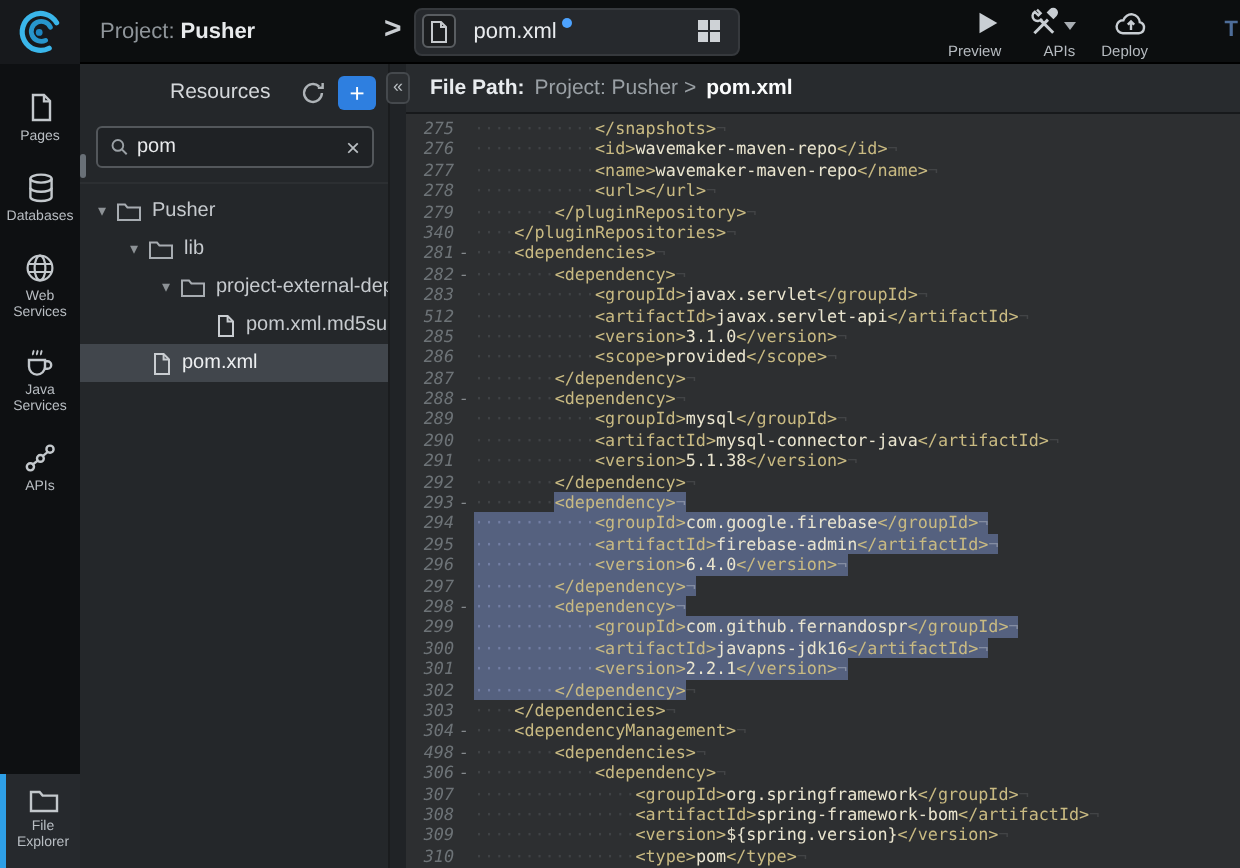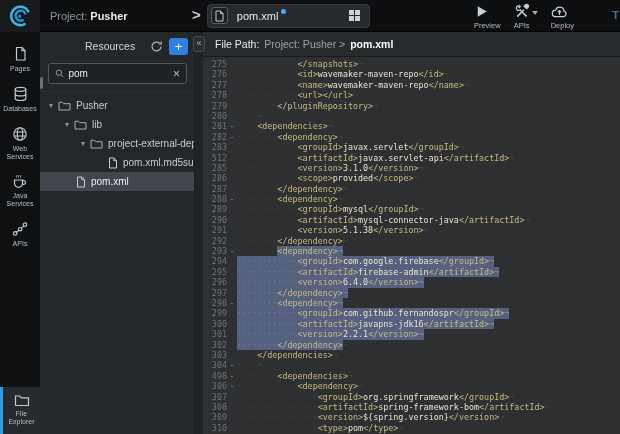--- a/index.html
+++ b/index.html
@@ -12,21 +12,21 @@
   .logo-tile { width:40px; height:32px; background:#17191c; display:flex; align-items:center; justify-content:center; }
   .project { margin-left:10px; width:142px; font-size:11px; color:#8f959a; white-space:nowrap; }
   .project .pname { color:#e8eaec; font-weight:bold; margin-left:3px; }
   .crumb-chev { color:#c9cdd1; font-size:15px; font-weight:bold; margin:0 6px 2px 0; }
   .tab { height:24px; width:163px; background:#26292d; border:1px solid #36393d; border-radius:4px; display:flex; align-items:center; padding:0 8px 0 3px; }
   .tab .ficon { width:17px; height:17px; border:1px solid #595d61; border-radius:3px; background:#1b1d1f; display:flex; align-items:center; justify-content:center; }
   .tab .tname { margin-left:9px; font-size:11px; color:#e9ebee; }
   .tab .dot { width:5px; height:5px; border-radius:50%; background:#4da3ff; margin:-8px 0 0 3px; }
   .tab .tgrid { margin-left:auto; display:flex; }
   .actions { margin-left:auto; display:flex; gap:13px; margin-right:46px; }
-  .action { display:flex; flex-direction:column; align-items:flex-start; cursor:pointer; }
+  .action { display:flex; flex-direction:column; align-items:flex-end; cursor:pointer; }
   .action .ic { height:17px; display:flex; align-items:flex-end; }
   .action .lbl { font-size:7.5px; color:#b6bbc0; margin-top:2px; }
   .bchev { width:0; height:0; border-left:3px solid transparent; border-right:3px solid transparent; border-top:4px solid #a9aeb3; margin:0 0 4px 2px; }
   .right-label { position:absolute; right:1px; top:9px; font-size:11px; font-weight:bold; color:#4e6d99; }
 
   
   .main { flex:1; display:flex; min-height:0; }
 
   
   .iconbar { width:40px; flex:0 0 40px; background:#0e1012; display:flex; flex-direction:column; align-items:center; padding-top:8px; }
@@ -54,26 +54,26 @@
   .tree-row svg { flex:0 0 auto; margin-left:2px; }
   .tree-label { margin-left:5px; }
 
   
   .strip { width:9px; flex:0 0 9px; background:#202326; border-left:1px solid #1a1c1e; position:relative; }
   .collapse-btn { position:absolute; top:4px; left:-2px; width:12px; height:16px; background:#2b2e31; border:1px solid #45494d; border-radius:3px; color:#b9bec2; font-size:9px; line-height:13px; text-align:center; cursor:pointer; }
 
   
   .editor { flex:1; display:flex; flex-direction:column; min-width:0; }
   .ed-head { height:25px; flex:0 0 25px; background:#282b2e; border-bottom:1px solid #17191b; display:flex; align-items:center; padding-left:12px; font-size:10.5px; color:#9aa0a5; }
-  .ed-head .fp { color:#e8ebee; font-weight:normal; margin-right:5px; }
+  .ed-head .fp { color:#e8ebee; font-weight:bold; margin-right:5px; }
   .ed-head .fname { color:#fbfcfd; font-weight:bold; margin-left:5px; }
   .code-wrap { flex:1; background:#2d2f31; display:flex; overflow:hidden; padding-top:2px;
                font-family:"DejaVu Sans Mono", monospace; font-size:8.4px; line-height:10.4px; }
   .gutter { flex:0 0 34px; width:34px; color:#6d7377; }
-  .gut-line { height:10.4px; display:flex; }
+  .gut-line { height:10.4px; display:flex;font-style:italic; }
   .gut-num { width:24px; text-align:right; }
   .gut-fold { width:10px; text-align:center; color:#85898d; cursor:pointer; }
   .code-col { flex:1; min-width:0; }
   .code-line { height:10.4px; display:flex; white-space:pre; padding-right:7px; overflow:hidden; cursor:text;align-items:center; }
   .ws { color:#3f4245; }
   .seg.tag { color:#c9ba82; }
   .seg.txt { color:#eae5cf; }
   .nl { color:rgba(255,255,255,0.10); }
   .fill { flex:1; }
   .sel-full .ws, .sel-full .seg, .sel-full .nl, .sel-full .fill { background:#55617f; }
@@ -317,21 +317,21 @@
             </div>
             <div class="gut-line">
               <span class="gut-num">278</span>
               <span class="gut-fold"></span>
             </div>
             <div class="gut-line">
               <span class="gut-num">279</span>
               <span class="gut-fold"></span>
             </div>
             <div class="gut-line">
-              <span class="gut-num">280</span>
+              <span class="gut-num">340</span>
               <span class="gut-fold"></span>
             </div>
             <div class="gut-line">
               <span class="gut-num">281</span>
               <span class="gut-fold">-</span>
             </div>
             <div class="gut-line">
               <span class="gut-num">282</span>
               <span class="gut-fold">-</span>
             </div>
@@ -451,21 +451,21 @@
               <span class="gut-num">311</span>
               <span class="gut-fold"></span>
             </div>
           </div>
         <div class="code-col">
             <div class="code-line"><span class="ws">············</span><span class="seg tag">&lt;/snapshots&gt;</span><span class="nl">¬</span><span class="fill"></span></div>
             <div class="code-line"><span class="ws">············</span><span class="seg tag">&lt;id&gt;</span><span class="seg txt">wavemaker-maven-repo</span><span class="seg tag">&lt;/id&gt;</span><span class="nl">¬</span><span class="fill"></span></div>
             <div class="code-line"><span class="ws">············</span><span class="seg tag">&lt;name&gt;</span><span class="seg txt">wavemaker-maven-repo</span><span class="seg tag">&lt;/name&gt;</span><span class="nl">¬</span><span class="fill"></span></div>
             <div class="code-line"><span class="ws">············</span><span class="seg tag">&lt;url&gt;</span><span class="seg tag">&lt;/url&gt;</span><span class="nl">¬</span><span class="fill"></span></div>
             <div class="code-line"><span class="ws">········</span><span class="seg tag">&lt;/pluginRepository&gt;</span><span class="nl">¬</span><span class="fill"></span></div>
-            <div class="code-line"><span class="ws">····</span><span class="nl">¬</span><span class="fill"></span></div>
+            <div class="code-line"><span class="ws">····</span><span class="seg tag">&lt;/pluginRepositories&gt;</span><span class="nl">¬</span><span class="fill"></span></div>
             <div class="code-line"><span class="ws">····</span><span class="seg tag">&lt;dependencies&gt;</span><span class="nl">¬</span><span class="fill"></span></div>
             <div class="code-line"><span class="ws">········</span><span class="seg tag">&lt;dependency&gt;</span><span class="nl">¬</span><span class="fill"></span></div>
             <div class="code-line"><span class="ws">············</span><span class="seg tag">&lt;groupId&gt;</span><span class="seg txt">javax.servlet</span><span class="seg tag">&lt;/groupId&gt;</span><span class="nl">¬</span><span class="fill"></span></div>
             <div class="code-line"><span class="ws">············</span><span class="seg tag">&lt;artifactId&gt;</span><span class="seg txt">javax.servlet-api</span><span class="seg tag">&lt;/artifactId&gt;</span><span class="nl">¬</span><span class="fill"></span></div>
             <div class="code-line"><span class="ws">············</span><span class="seg tag">&lt;version&gt;</span><span class="seg txt">3.1.0</span><span class="seg tag">&lt;/version&gt;</span><span class="nl">¬</span><span class="fill"></span></div>
             <div class="code-line"><span class="ws">············</span><span class="seg tag">&lt;scope&gt;</span><span class="seg txt">provided</span><span class="seg tag">&lt;/scope&gt;</span><span class="nl">¬</span><span class="fill"></span></div>
             <div class="code-line"><span class="ws">········</span><span class="seg tag">&lt;/dependency&gt;</span><span class="nl">¬</span><span class="fill"></span></div>
             <div class="code-line"><span class="ws">········</span><span class="seg tag">&lt;dependency&gt;</span><span class="nl">¬</span><span class="fill"></span></div>
             <div class="code-line"><span class="ws">············</span><span class="seg tag">&lt;groupId&gt;</span><span class="seg txt">mysql</span><span class="seg tag">&lt;/groupId&gt;</span><span class="nl">¬</span><span class="fill"></span></div>
             <div class="code-line"><span class="ws">············</span><span class="seg tag">&lt;artifactId&gt;</span><span class="seg txt">mysql-connector-java</span><span class="seg tag">&lt;/artifactId&gt;</span><span class="nl">¬</span><span class="fill"></span></div>
@@ -475,21 +475,21 @@
             <div class="code-line sel-full"><span class="ws">············</span><span class="seg tag">&lt;groupId&gt;</span><span class="seg txt">com.google.firebase</span><span class="seg tag">&lt;/groupId&gt;</span><span class="nl">¬</span><span class="fill"></span></div>
             <div class="code-line sel-full"><span class="ws">············</span><span class="seg tag">&lt;artifactId&gt;</span><span class="seg txt">firebase-admin</span><span class="seg tag">&lt;/artifactId&gt;</span><span class="nl">¬</span><span class="fill"></span></div>
             <div class="code-line sel-full"><span class="ws">············</span><span class="seg tag">&lt;version&gt;</span><span class="seg txt">6.4.0</span><span class="seg tag">&lt;/version&gt;</span><span class="nl">¬</span><span class="fill"></span></div>
             <div class="code-line sel-full"><span class="ws">········</span><span class="seg tag">&lt;/dependency&gt;</span><span class="nl">¬</span><span class="fill"></span></div>
             <div class="code-line sel-full"><span class="ws">········</span><span class="seg tag">&lt;dependency&gt;</span><span class="nl">¬</span><span class="fill"></span></div>
             <div class="code-line sel-full"><span class="ws">············</span><span class="seg tag">&lt;groupId&gt;</span><span class="seg txt">com.github.fernandospr</span><span class="seg tag">&lt;/groupId&gt;</span><span class="nl">¬</span><span class="fill"></span></div>
             <div class="code-line sel-full"><span class="ws">············</span><span class="seg tag">&lt;artifactId&gt;</span><span class="seg txt">javapns-jdk16</span><span class="seg tag">&lt;/artifactId&gt;</span><span class="nl">¬</span><span class="fill"></span></div>
             <div class="code-line sel-full"><span class="ws">············</span><span class="seg tag">&lt;version&gt;</span><span class="seg txt">2.2.1</span><span class="seg tag">&lt;/version&gt;</span><span class="nl">¬</span><span class="fill"></span></div>
             <div class="code-line sel-end"><span class="ws">········</span><span class="seg tag">&lt;/dependency&gt;</span><span class="nl">¬</span><span class="fill"></span></div>
             <div class="code-line"><span class="ws">····</span><span class="seg tag">&lt;/dependencies&gt;</span><span class="nl">¬</span><span class="fill"></span></div>
-            <div class="code-line"><span class="ws">····</span><span class="nl">¬</span><span class="fill"></span></div>
+            <div class="code-line"><span class="ws">····</span><span class="seg tag">&lt;dependencyManagement&gt;</span><span class="nl">¬</span><span class="fill"></span></div>
             <div class="code-line"><span class="ws">········</span><span class="seg tag">&lt;dependencies&gt;</span><span class="nl">¬</span><span class="fill"></span></div>
             <div class="code-line"><span class="ws">············</span><span class="seg tag">&lt;dependency&gt;</span><span class="nl">¬</span><span class="fill"></span></div>
             <div class="code-line"><span class="ws">················</span><span class="seg tag">&lt;groupId&gt;</span><span class="seg txt">org.springframework</span><span class="seg tag">&lt;/groupId&gt;</span><span class="nl">¬</span><span class="fill"></span></div>
             <div class="code-line"><span class="ws">················</span><span class="seg tag">&lt;artifactId&gt;</span><span class="seg txt">spring-framework-bom</span><span class="seg tag">&lt;/artifactId&gt;</span><span class="nl">¬</span><span class="fill"></span></div>
             <div class="code-line"><span class="ws">················</span><span class="seg tag">&lt;version&gt;</span><span class="seg txt">${spring.version}</span><span class="seg tag">&lt;/version&gt;</span><span class="nl">¬</span><span class="fill"></span></div>
             <div class="code-line"><span class="ws">················</span><span class="seg tag">&lt;type&gt;</span><span class="seg txt">pom</span><span class="seg tag">&lt;/type&gt;</span><span class="nl">¬</span><span class="fill"></span></div>
             <div class="code-line"><span class="ws">················</span><span class="seg tag">&lt;scope&gt;</span><span class="seg txt">import</span><span class="seg tag">&lt;/scope&gt;</span><span class="nl">¬</span><span class="fill"></span></div>
           </div>
       </div>
     </div>

